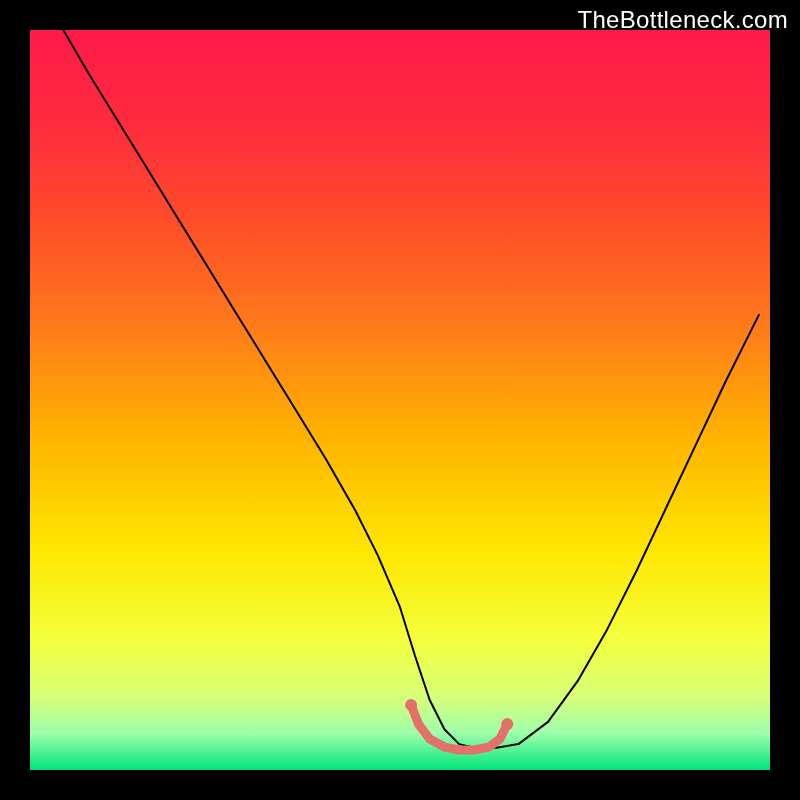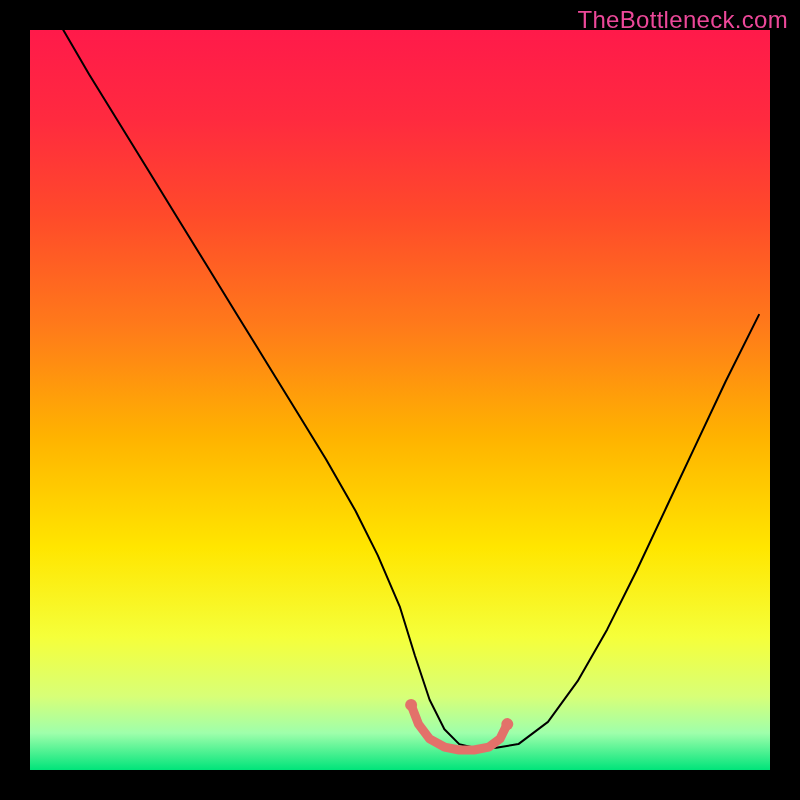--- a/index.html
+++ b/index.html
@@ -1,19 +1,19 @@
 <!DOCTYPE html>
 <html><head>
 <meta charset="utf-8">
 <style>
   * { margin: 0; padding: 0; box-sizing: border-box; }
   body { width: 800px; height: 800px; overflow: hidden; background: #000; font-family: Arial, sans-serif; }
   .chart-container { position: relative; width: 800px; height: 800px; }
   .plot-area { position: absolute; left: 30px; top: 30px; width: 740px; height: 740px; }
-  .watermark { position: absolute; top: 6px; right: 12px; color: #ec4899; font-size: 24px; font-weight: 500; letter-spacing: 0.3px; }
+  .watermark { position: absolute; top: 6px; right: 12px; color: #ffffff; font-size: 24px; font-weight: 500; letter-spacing: 0.3px; }
   svg { display: block; }
 </style>
 </head>
 <body>
 
 <div class="chart-container">
   <div class="plot-area">
     <svg id="chart-svg" width="740" height="740" viewBox="0 0 740 740">
         <defs>
           <linearGradient id="bg-grad" x1="0" y1="0" x2="0" y2="1">

